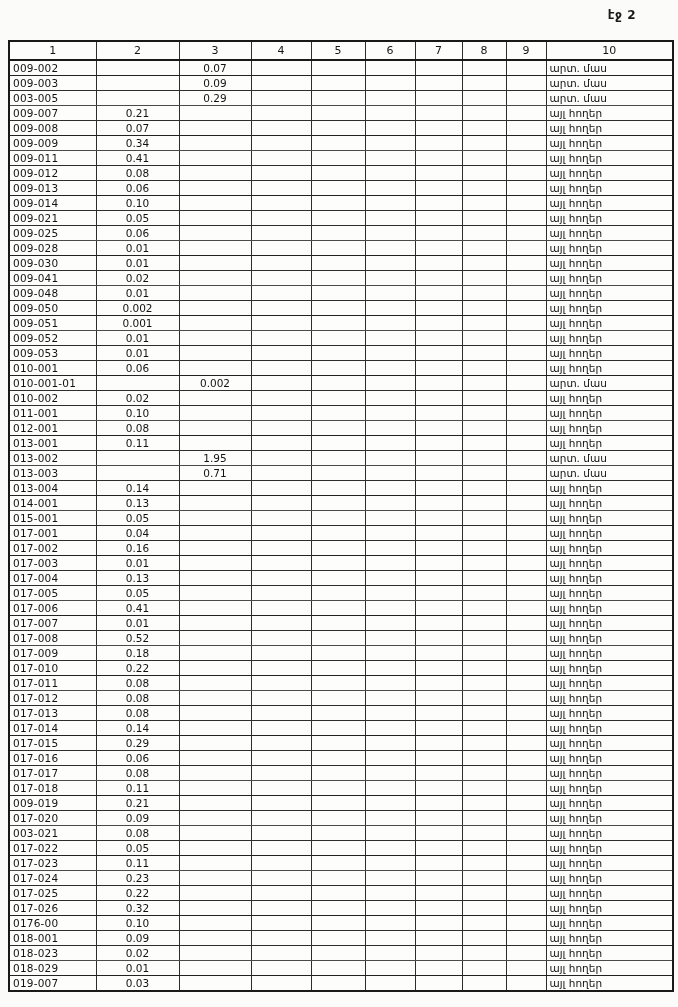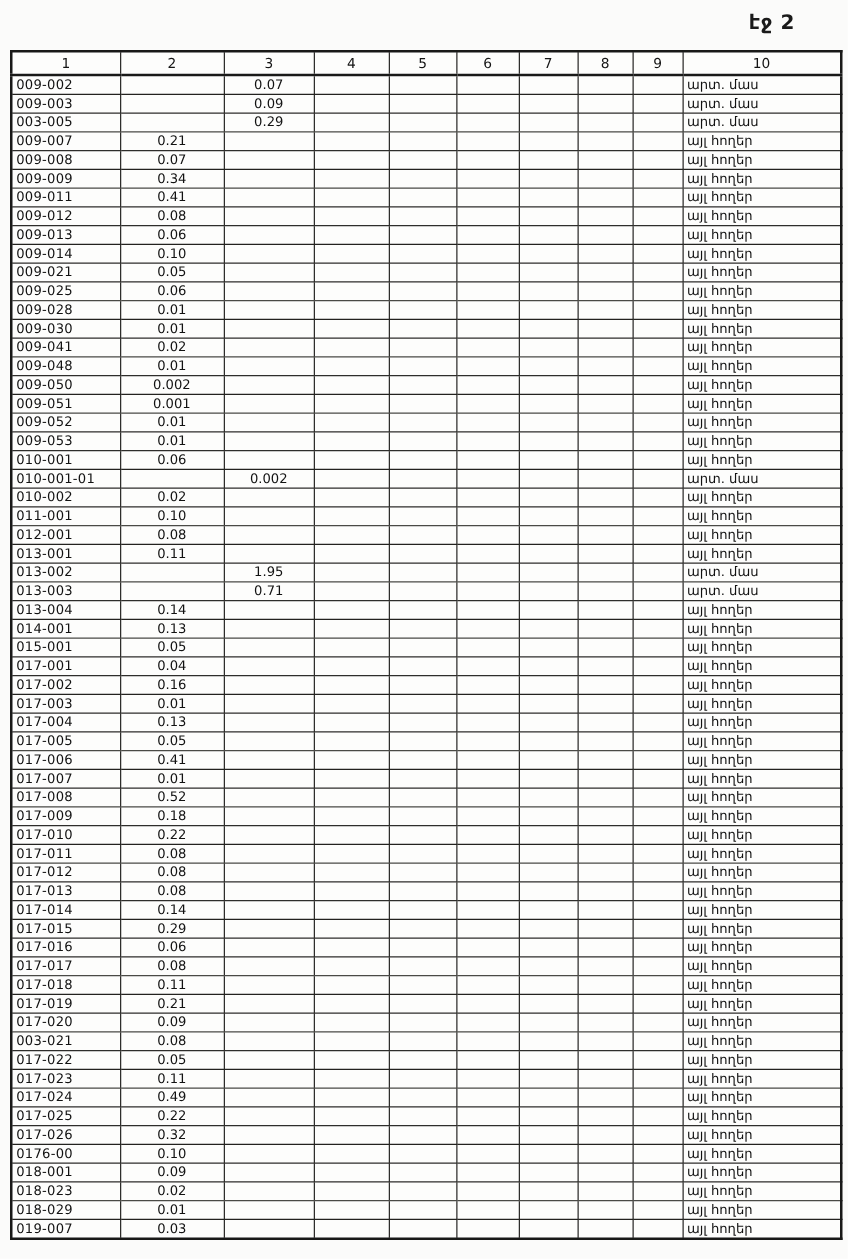--- a/index.html
+++ b/index.html
@@ -12,21 +12,21 @@
     position: relative;
     background: #fbfbfa;
     font-family: "DejaVu Sans", sans-serif;
     color: #161616;
     overflow: hidden;
   }
   .page-label {
     position: absolute;
     top: 8px;
     right: 42px;
-    font-size: 16px;
+    font-size: 12px;
     font-weight: bold;
     letter-spacing: 0.5px;
     color: #1a1a1a;
   }
   table.parcel-table {
     position: absolute;
     left: 8px;
     top: 40px;
     width: 664px;
     border-collapse: collapse;
@@ -692,21 +692,21 @@
           <td class="num"></td>
           <td class="num"></td>
           <td class="num"></td>
           <td class="num"></td>
           <td class="num"></td>
           <td class="num"></td>
           <td class="num"></td>
           <td class="land">այլ հողեր</td>
         </tr>
         <tr>
-          <td class="code">017-019</td>
+          <td class="code">009-019</td>
           <td class="num">0.21</td>
           <td class="num"></td>
           <td class="num"></td>
           <td class="num"></td>
           <td class="num"></td>
           <td class="num"></td>
           <td class="num"></td>
           <td class="num"></td>
           <td class="land">այլ հողեր</td>
         </tr>
@@ -753,21 +753,21 @@
           <td class="num"></td>
           <td class="num"></td>
           <td class="num"></td>
           <td class="num"></td>
           <td class="num"></td>
           <td class="num"></td>
           <td class="land">այլ հողեր</td>
         </tr>
         <tr>
           <td class="code">017-024</td>
-          <td class="num">0.49</td>
+          <td class="num">0.23</td>
           <td class="num"></td>
           <td class="num"></td>
           <td class="num"></td>
           <td class="num"></td>
           <td class="num"></td>
           <td class="num"></td>
           <td class="num"></td>
           <td class="land">այլ հողեր</td>
         </tr>
         <tr>

